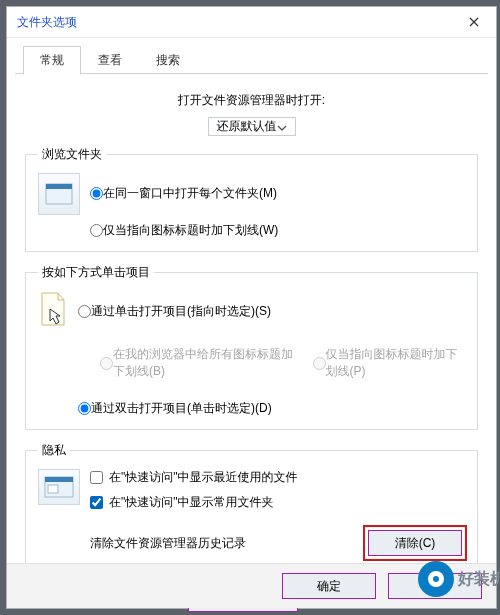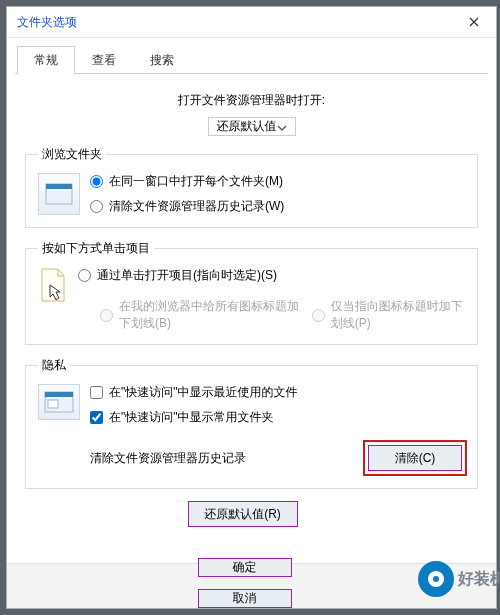--- a/index.html
+++ b/index.html
@@ -2,47 +2,47 @@
 <html><head>
 <meta charset="utf-8">
 <style>
   html,body{margin:0;padding:0;font-family:"Microsoft YaHei","Segoe UI",sans-serif;font-size:12px;background:#5a6168;}
   .stage{width:500px;height:615px;position:relative;background:#5a6168;}
   .window{position:absolute;left:6px;top:6px;width:489px;height:601px;background:#fff;border:1px solid #b0b0b0;}
   .titlebar{height:30px;display:flex;align-items:center;justify-content:space-between;border-bottom:1px solid #e6e6e6;}
   .titlebar .title{padding-left:10px;color:#1d4ed8;}
   .titlebar .close{width:44px;height:30px;display:flex;align-items:center;justify-content:center;}
   .titlebar .close svg{width:10px;height:10px;}
-  .tabs{display:flex;align-items:flex-end;height:28px;padding:8px 8px 0 10px;position:relative;}
+  .tabs{display:flex;align-items:flex-end;height:28px;padding:8px 8px 0 16px;position:relative;}
   .tabline{position:absolute;left:8px;right:8px;bottom:0;height:1px;background:#d0d0d0;}
   .tab{padding:5px 16px 5px 16px;border:1px solid transparent;border-bottom:none;color:#333;position:relative;z-index:1;}
   .tab.active{border-color:#d0d0d0;background:#fff;border-bottom:1px solid #fff;margin-bottom:-1px;}
   .content{padding:10px 18px 0 18px;color:#000;}
   .row-open{display:flex;align-items:center;gap:8px;margin:8px 0 10px 0;flex-direction:column;}
   .combo{flex:1;height:24px;border:1px solid #c7ced4;display:flex;align-items:center;justify-content:space-between;padding:0 8px;background:#fff;}
   .combo .chev{color:#555;}
   fieldset{border:1px solid #d7dde2;margin:0 0 12px 0;padding:10px 10px 12px 12px;}
   legend{padding:0 4px;margin-top:28px;}
   .group-row{display:flex;align-items:flex-start;gap:10px;}
   .thumb{width:40px;height:40px;background:linear-gradient(#fafcff,#e7eef5);border:1px solid #cfd7de;display:flex;align-items:center;justify-content:center;}
   .radios{display:flex;flex-direction:column;gap:8px;}
-  .opt{display:flex;align-items:center;gap:6px;}
+  .opt{display:flex;align-items:center;margin-top:12px;}
   .opt input{margin:0;}
   .subopts{margin-left:22px;display:flex;gap:8px;margin-top:6px;}
   .disabled{color:#a6a6a6;}
   .chk{display:flex;align-items:center;gap:6px;margin-bottom:8px;}
   .chk input{margin:0;accent-color:#0067c0;}
   .privacy-body{display:flex;gap:10px;}
   .priv-left{display:flex;flex-direction:column;}
   .clear-row{display:flex;align-items:center;justify-content:space-between;margin-top:6px;}
   .btn{height:24px;min-width:108px;border:1px solid #a21caf;background:#e9eef2;display:flex;align-items:center;justify-content:center;}
   .btn.small{min-width:92px;}
   .highlight{border:2px solid #c02020;padding:3px;display:inline-flex;box-shadow:0 0 0 1px rgba(192,32,32,.08) inset;}
   .restore-row{display:flex;justify-content:center;margin:8px 18px 0 0;}
-  .footer{position:absolute;left:0;right:0;bottom:0;height:44px;background:#f3f3f3;border-top:1px solid #e1e1e1;display:flex;align-items:center;justify-content:flex-end;gap:12px;padding-right:14px;flex-direction:column;}
+  .footer{position:absolute;left:0;right:0;bottom:0;height:44px;background:#f3f3f3;border-top:1px solid #e1e1e1;display:flex;align-items:center;justify-content:flex-end;gap:12px;padding-right:14px;}
   .pointer-icon svg{width:30px;height:36px;}
   
   .wm{position:absolute;right:-6px;bottom:18px;display:flex;align-items:center;gap:4px;pointer-events:none;}
   .wm-circle{width:36px;height:36px;border-radius:50%;background:#0a7cc4;display:flex;align-items:center;justify-content:center;}
   .wm-inner{width:16px;height:16px;border-radius:50%;background:#fff;display:flex;align-items:center;justify-content:center;}
   .wm-dot{width:6px;height:6px;border-radius:50%;background:#0a7cc4;}
   .wm-text{color:#7a8590;font-size:16px;font-weight:600;}
   .chev svg{width:10px;height:6px;}
 </style>
 </head>
@@ -86,21 +86,21 @@
                 <rect x="1" y="1" width="26" height="5" fill="#3a7fb5"></rect>
               </svg>
           </div>
           <div class="radios">
             <label class="opt">
               <input type="radio" name="browse" checked="" style="">
               <span>在同一窗口中打开每个文件夹(M)</span>
             </label>
             <label class="opt">
               <input type="radio" name="browse" style="">
-              <span>清除文件资源管理器历史记录(W)</span>
+              <span>仅当指向图标标题时加下划线(W)</span>
             </label>
           </div>
         </div>
       </fieldset>
 
       <fieldset>
         <legend>按如下方式单击项目</legend>
         <div class="group-row">
           <div class="pointer-icon">
             <svg viewBox="0 0 30 36">
@@ -117,20 +117,24 @@
             <div class="subopts">
               <label class="opt disabled">
                 <input type="radio" name="ul" disabled="" style="">
                 <span>在我的浏览器中给所有图标标题加下划线(B)</span>
               </label>
               <label class="opt disabled">
                 <input type="radio" name="ul" disabled="" style="">
                 <span>仅当指向图标标题时加下划线(P)</span>
               </label>
             </div>
+            <label class="opt">
+              <input type="radio" name="click" checked="" style="">
+              <span>通过双击打开项目(单击时选定)(D)</span>
+            </label>
           </div>
         </div>
       </fieldset>
 
       <fieldset>
         <legend>隐私</legend>
         <div class="privacy-body">
           <div class="thumb" style="height:34px;">
             <svg width="30" height="22" viewBox="0 0 30 22">
                 <rect x="1" y="1" width="28" height="20" fill="#eaf3fb" stroke="#9fb8cc"></rect>

